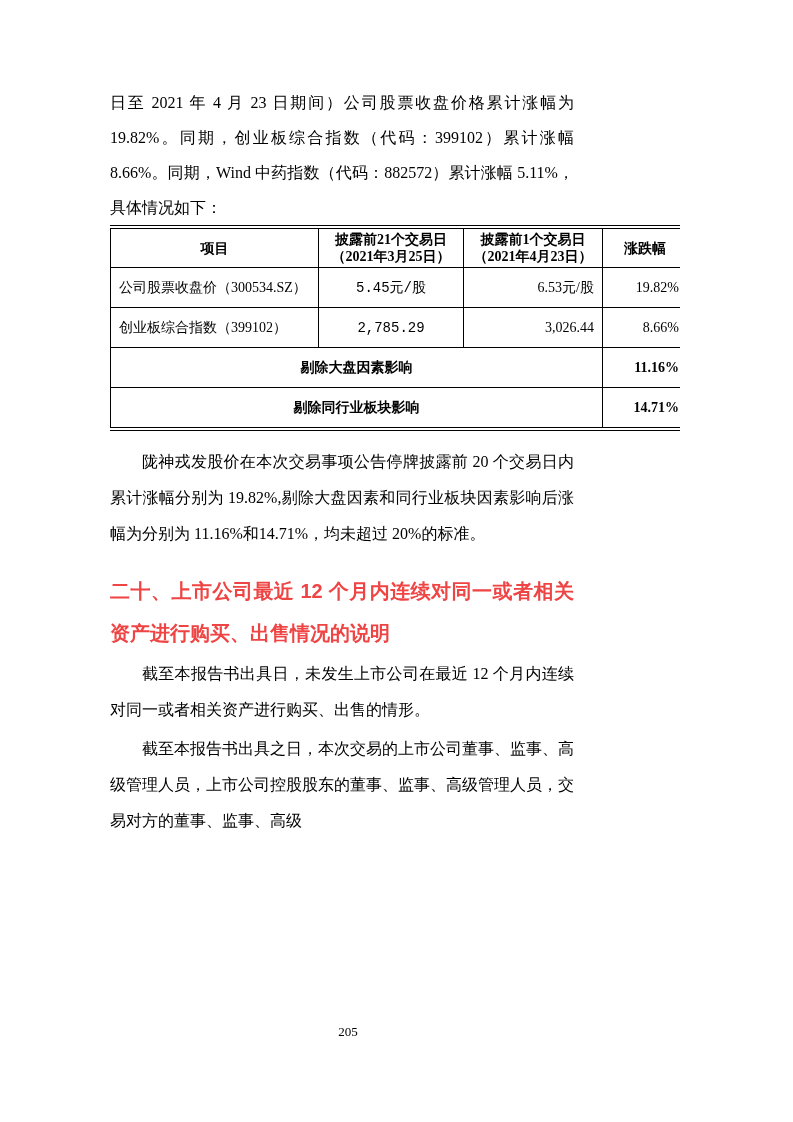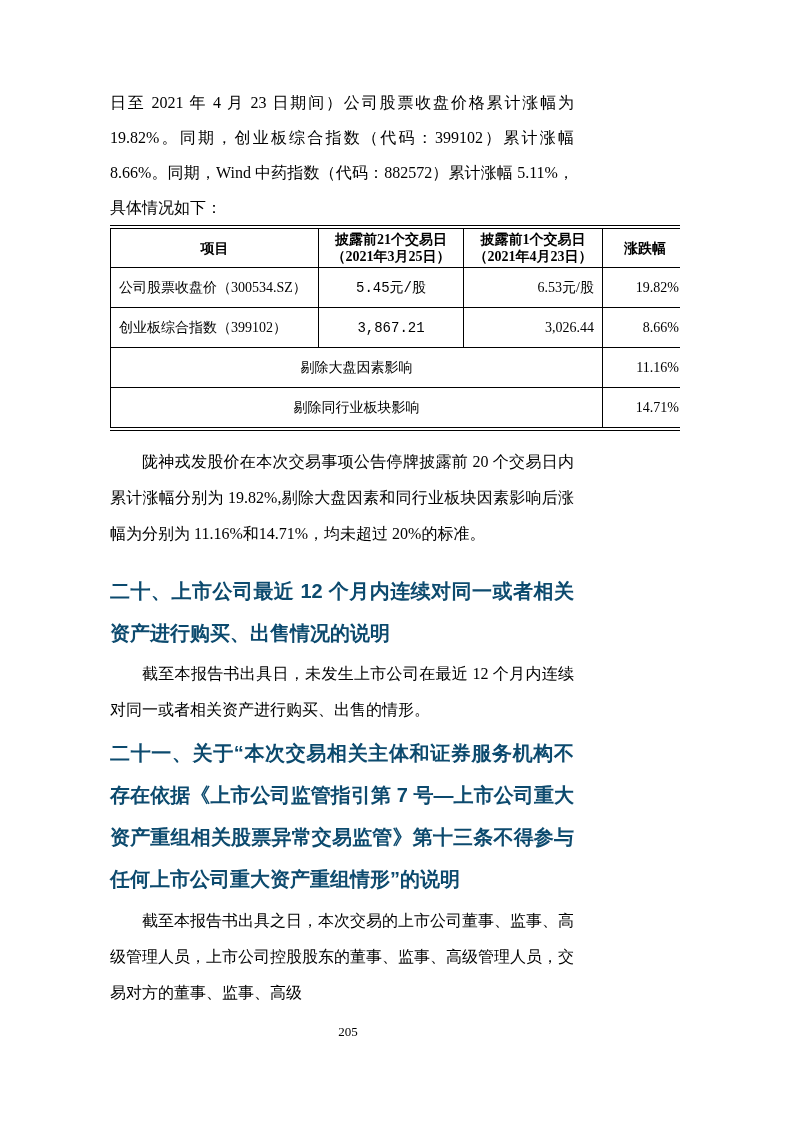--- a/index.html
+++ b/index.html
@@ -31,21 +31,21 @@
   .p3 { margin-top: 0; }
   .p4 { margin-top: 2px; }
   .p5 { margin-top: 3px; }
   .section-heading {
     font-family: "Liberation Sans", "DejaVu Sans", sans-serif;
     font-weight: bold;
     font-size: 20px;
     line-height: 42px;
     text-align: justify;
     margin: 0;
-    color: #0c4a6e;
+    color: #ef4444;
   }
   .h20 { margin-top: 18px; }
   .h21 { margin-top: 4px; }
 
   table.price-table {
     width: 100%;
     border-collapse: collapse;
     table-layout: fixed;
     font-family: "Liberation Serif", "DejaVu Serif", serif;
     font-size: 14px;
@@ -70,21 +70,21 @@
     padding: 2px 1px;
   }
   table.price-table td {
     height: 23px;
     line-height: 22px;
   }
   td.cell-item { text-align: left; padding-left: 5px; }
   td.cell-c   { text-align: center; font-family: Liberation Mono, monospace; }
   td.cell-r   { text-align: right; padding-right: 11px; }
   td.cell-chg { text-align: right; padding-right: 6px; }
-  tr.summary-row td { font-weight: normal; }
+  tr.summary-row td { font-weight: bold; }
   td.cell-span { text-align: center; font-weight: bold; }
 
   .page-number {
     position: absolute;
     top: 1024px;
     left: 16px;
     right: 0;
     text-align: center;
     font-family: "Liberation Serif", "DejaVu Serif", serif;
     font-size: 13px;
@@ -125,21 +125,21 @@
     </thead>
     <tbody>
       <tr>
         <td class="cell-item">公司股票收盘价（300534.SZ）</td>
         <td class="cell-c">5.45元/股</td>
         <td class="cell-r">6.53元/股</td>
         <td class="cell-chg">19.82%</td>
       </tr>
       <tr>
         <td class="cell-item">创业板综合指数（399102）</td>
-        <td class="cell-c">3,867.21</td>
+        <td class="cell-c">2,785.29</td>
         <td class="cell-r">3,026.44</td>
         <td class="cell-chg">8.66%</td>
       </tr>
       <tr class="summary-row">
         <td class="cell-span" colspan="3">剔除大盘因素影响</td>
         <td class="cell-chg">11.16%</td>
       </tr>
       <tr class="summary-row">
         <td class="cell-span" colspan="3">剔除同行业板块影响</td>
         <td class="cell-chg">14.71%</td>
@@ -147,19 +147,18 @@
     </tbody>
   </table>
 
   <p class="body-text indent p2">陇神戎发股价在本次交易事项公告停牌披露前 20 个交易日内累计涨幅分别为 19.82%,剔除大盘因素和同行业板块因素影响后涨幅为分别为 11.16%和14.71%，均未超过 20%的标准。</p>
 
 
   <h2 class="section-heading h20">二十、上市公司最近 12 个月内连续对同一或者相关资产进行购买、出售情况的说明</h2>
 
   <p class="body-text indent p4">截至本报告书出具日，未发生上市公司在最近 12 个月内连续对同一或者相关资产进行购买、出售的情形。</p>
 
-  <h2 class="section-heading h21">二十一、关于“本次交易相关主体和证券服务机构不存在依据《上市公司监管指引第 7 号—上市公司重大资产重组相关股票异常交易监管》第十三条不得参与任何上市公司重大资产重组情形”的说明</h2>
 
   <p class="body-text indent p5">截至本报告书出具之日，本次交易的上市公司董事、监事、高级管理人员，上市公司控股股东的董事、监事、高级管理人员，交易对方的董事、监事、高级</p>
 
   <div class="page-number">205</div>
 
 </div>
 
 </body></html>

